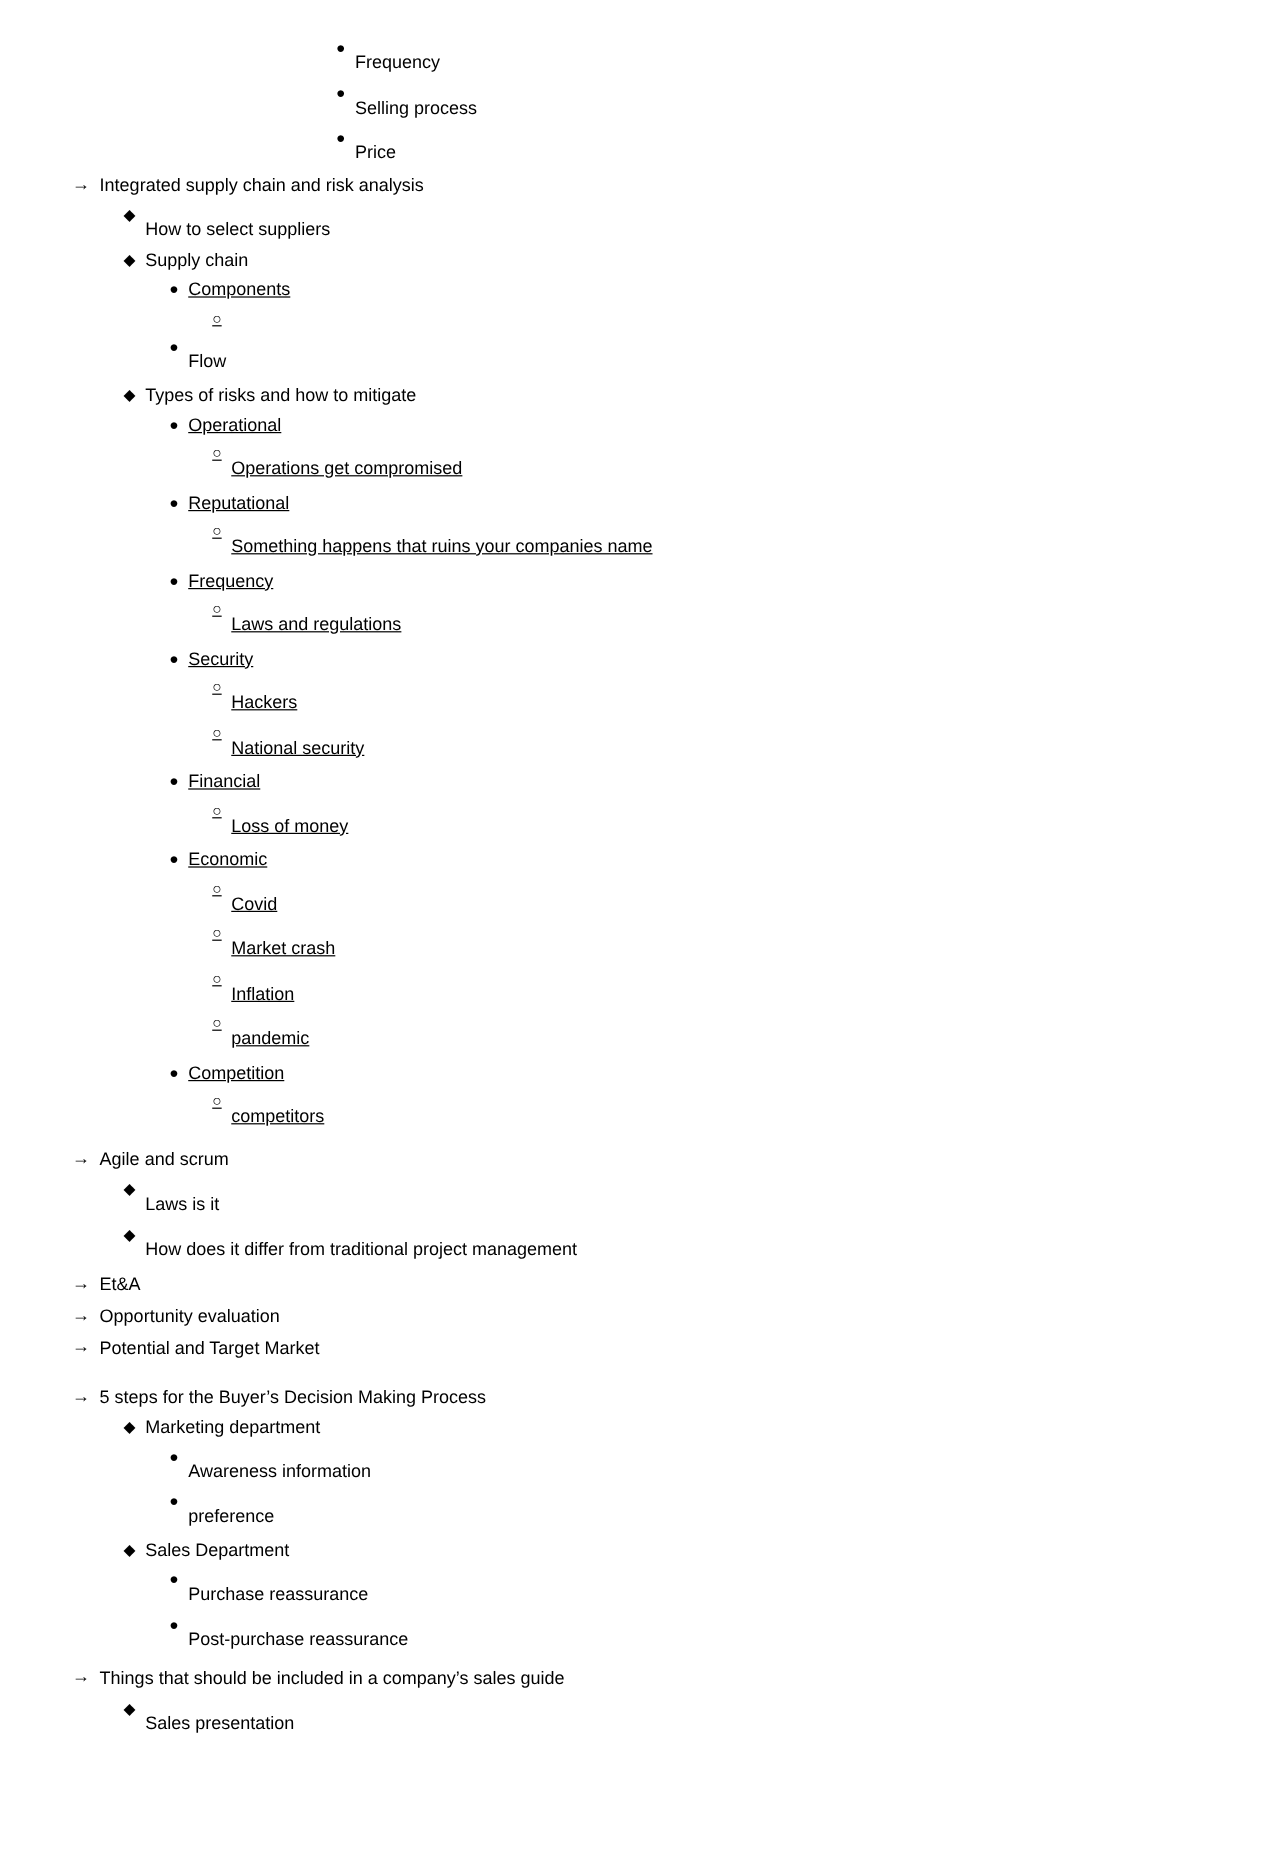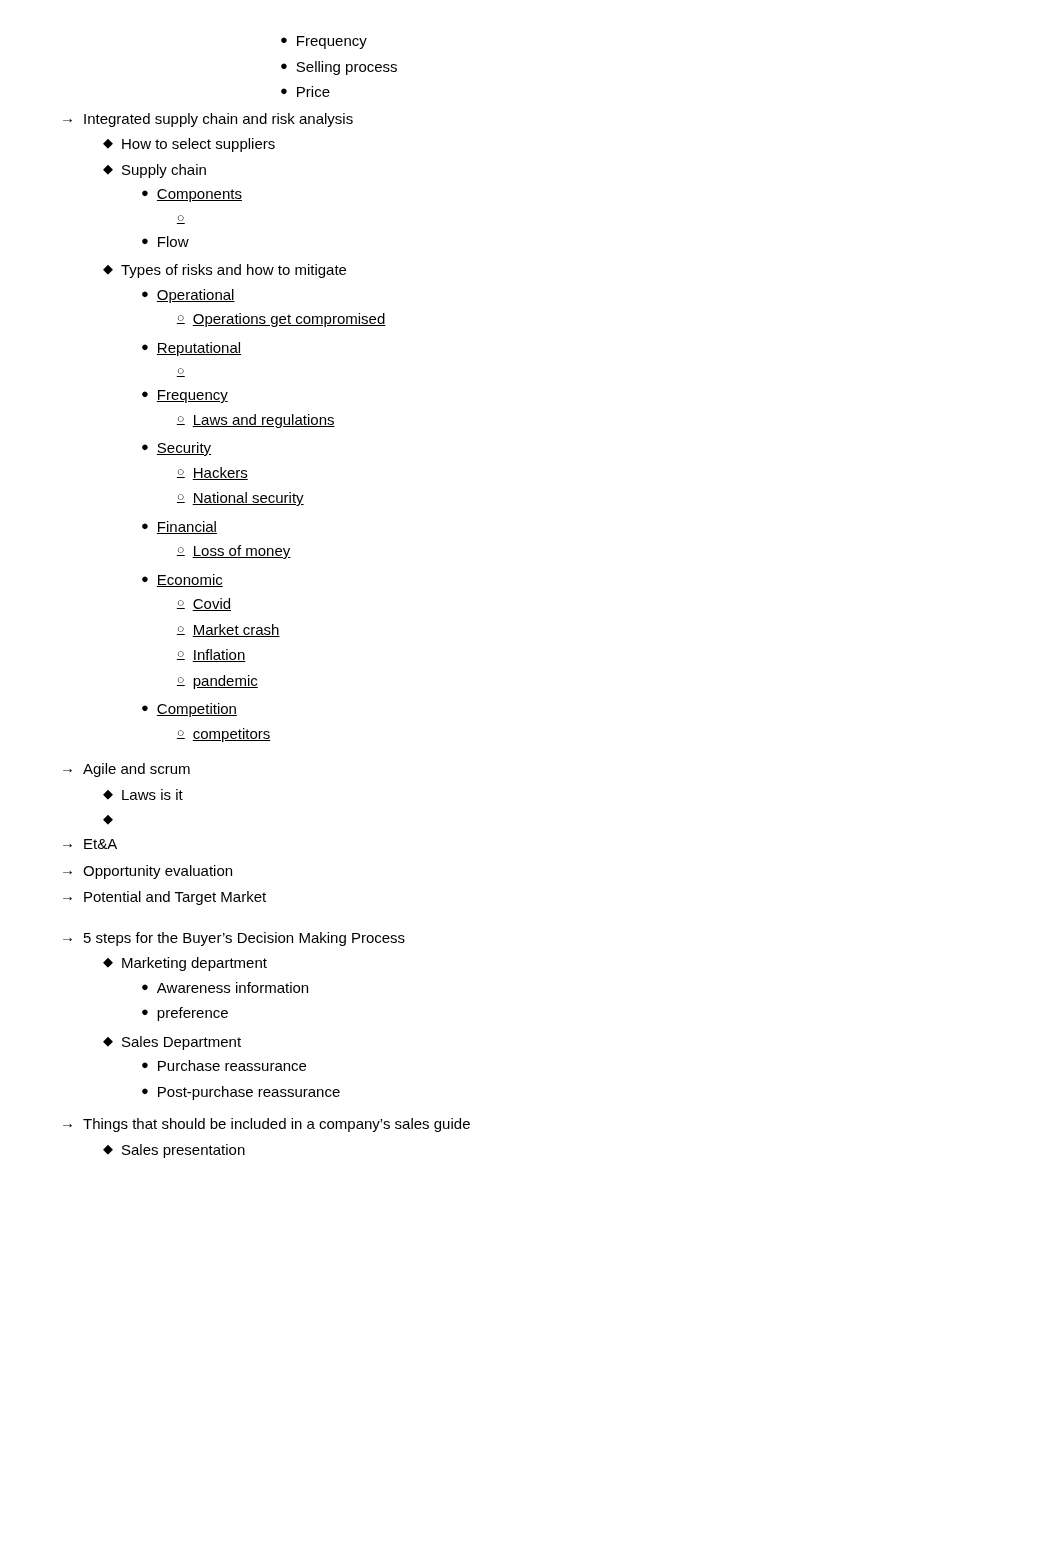--- a/index.html
+++ b/index.html
@@ -103,20 +103,21 @@
 
     .open-circle-symbol {
       margin-right: 8px;
       flex-shrink: 0;
       font-size: 13px;
       margin-top: 2px;
     }
 
     .item-label {
       line-height: 1.5;
+      margin-top: 12px;
     }
 
     .section-gap {
       margin-top: 18px;
     }
   </style>
 </head>
 <body>
 
 <div>
@@ -193,20 +194,21 @@
                 </div>
               </li>
 
               <li class="circle-item">
                 <span class="circle-symbol">●</span>
                 <div class="circle-content">
                   <span class="item-label">Reputational</span>
                   <ul class="open-circle-list" style="margin-top:2px;">
                     <li class="open-circle-item">
                       <span class="open-circle-symbol">○</span>
+                      <span class="item-label">Something happens that ruins your companies name</span>
                     </li>
                   </ul>
                 </div>
               </li>
 
               <li class="circle-item">
                 <span class="circle-symbol">●</span>
                 <div class="circle-content">
                   <span class="item-label">Frequency</span>
                   <ul class="open-circle-list" style="margin-top:2px;">
@@ -296,20 +298,21 @@
     <span class="arrow-symbol">→</span>
     <div class="arrow-content">
       <span class="item-label">Agile and scrum</span>
       <ul class="diamond-list" style="margin-top:3px;">
         <li class="diamond-item">
           <span class="diamond-symbol">◆</span>
           <span class="item-label">Laws is it</span>
         </li>
         <li class="diamond-item">
           <span class="diamond-symbol">◆</span>
+          <span class="item-label">How does it differ from traditional project management</span>
         </li>
       </ul>
     </div>
   </div>
 
   <div class="arrow-item" style="margin-top:4px;">
     <span class="arrow-symbol">→</span>
     <div class="arrow-content">
       <span class="item-label">Et&amp;A</span>
     </div>

